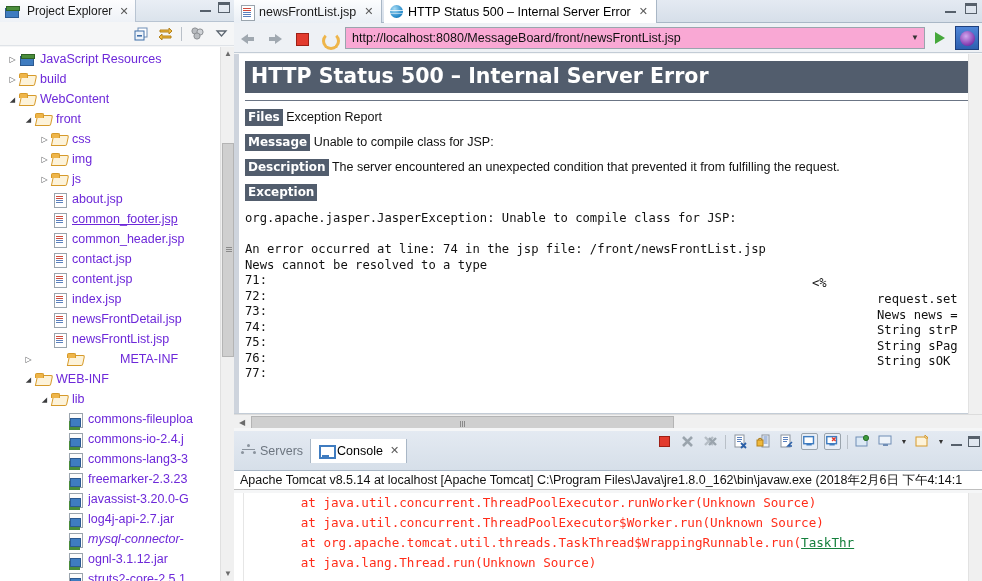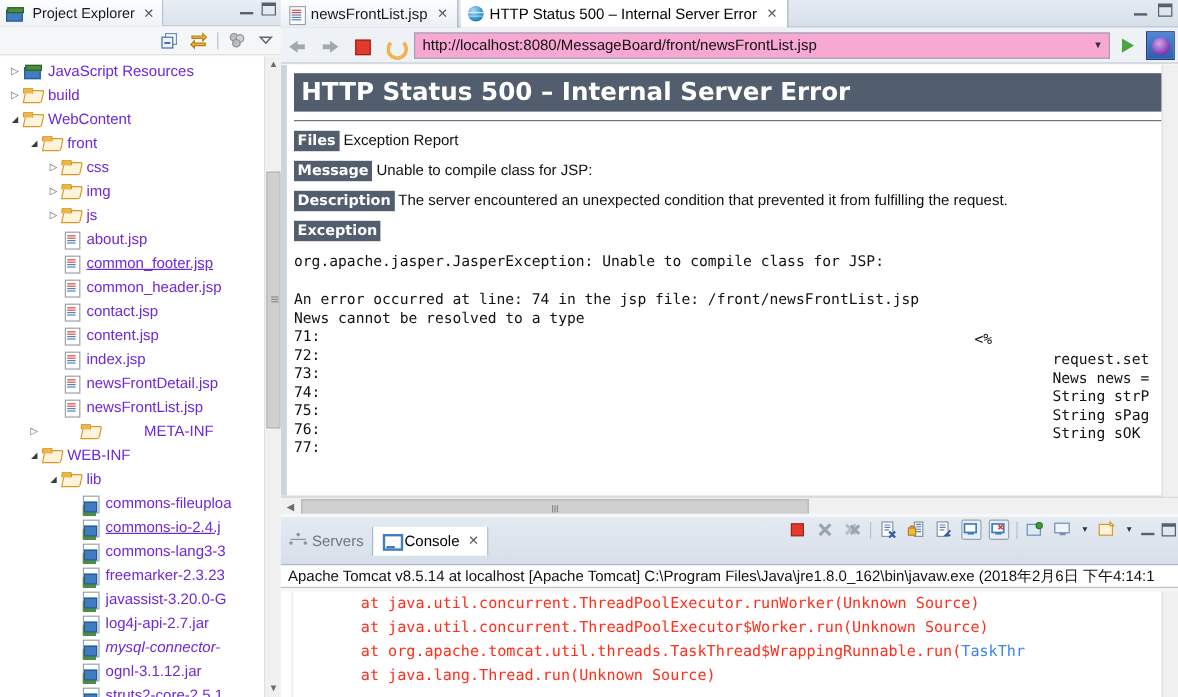--- a/index.html
+++ b/index.html
@@ -379,21 +379,21 @@
   }
   .con-body {
     position: absolute; left: 0; right: 0; top: 62px; bottom: 0;
     background: #fff; overflow: hidden;
   }
   .con-line {
     font-family: "DejaVu Sans Mono", monospace;
     font-size: 12.6px; color: #ff2d1a;
     white-space: pre; line-height: 20px; padding-left: 6px;
   }
-  .con-link { color: #3b82f6; }
+  .con-link { color: #15803d; text-decoration: underline; }
   .con-leftgut {
     position:absolute; left:0; top:0; width:10px; bottom:0;
     background:#fff; border-right:1px solid #e6e6e6;
   }
   .con-vscroll {
     position:absolute; right:0; top:62px; width:14px; bottom:0;
     background:#f0f0f0; border-left:1px solid #e2e2e2;
   }
   .sash {
     position:absolute; left:234px; right:0; top:428px; height:3px;
@@ -536,21 +536,21 @@
         <div class="trow" style="padding-left: 38px;">
           <span class="arrow open"></span>
           <span class="ico ico-folder"></span>
           <span class="tlabel">lib</span>
         </div>
         <div class="trow" style="padding-left: 54px;">
           <span class="arrow none"></span>
           <span class="ico ico-jar"></span>
           <span class="tlabel">commons-fileuploa</span>
         </div>
-        <div class="trow" style="padding-left: 54px; text-decoration: underline;">
+        <div class="trow" style="padding-left: 54px;">
           <span class="arrow none"></span>
           <span class="ico ico-jar"></span>
           <span class="tlabel">commons-io-2.4.j</span>
         </div>
         <div class="trow" style="padding-left: 54px;">
           <span class="arrow none"></span>
           <span class="ico ico-jar"></span>
           <span class="tlabel">commons-lang3-3</span>
         </div>
         <div class="trow" style="padding-left: 54px;">

